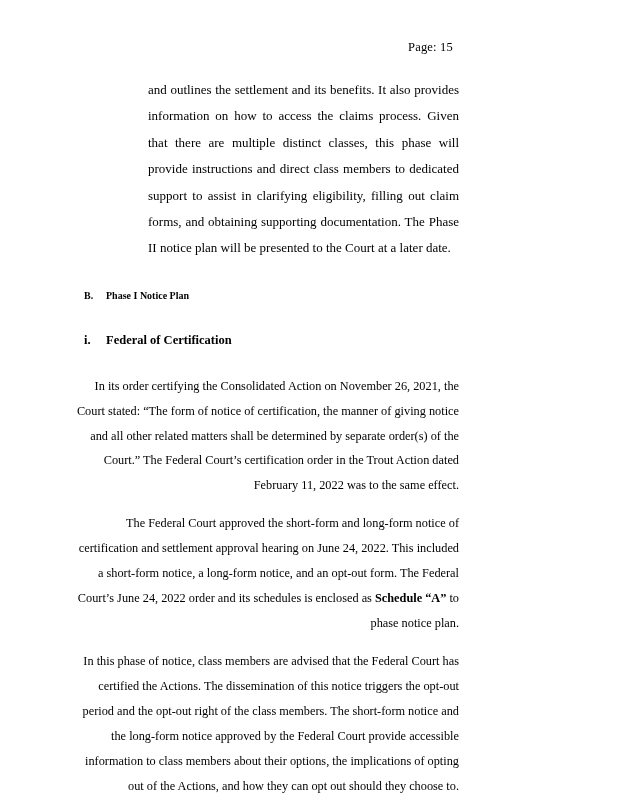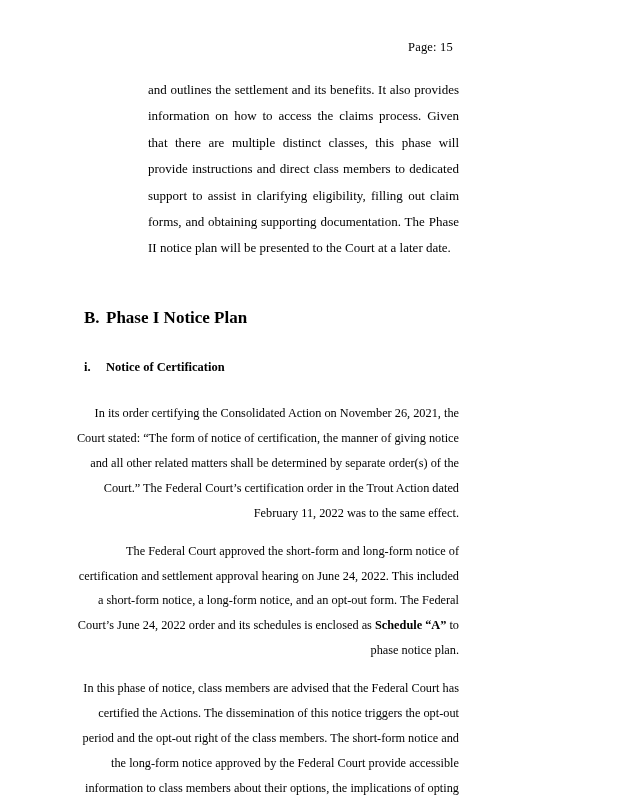--- a/index.html
+++ b/index.html
@@ -30,22 +30,22 @@
     padding-right: 6px;
   }
   .indented-block {
     margin: 0 0 0 86px;
     font-size: 13px;
     line-height: 2.03;
     text-align: justify;
     text-justify: inter-word;
   }
   .heading-level1 {
-    margin: 42px 0 0 22px;
-    font-size: 17px;
+    margin: 26px 0 0 22px;
+    font-size: 10px;
     font-weight: bold;
     line-height: 1.6;
   }
   .heading-level1 .marker {
     display: inline-block;
     width: 22px;
   }
   .heading-level2 {
     margin: 26px 0 0 22px;
     font-size: 12.5px;
@@ -76,20 +76,20 @@
 
   <div class="page-number">Page: 15</div>
 
   <div class="indented-block">and outlines the settlement and its benefits. It also provides information on how to access the claims process. Given that there are multiple distinct classes, this phase will provide instructions and direct class members to dedicated support to assist in clarifying eligibility, filling out claim forms, and obtaining supporting documentation. The Phase II notice plan will be presented to the Court at a later date.</div>
 
   <div class="heading-level1">
     <span class="marker">B.</span><span>Phase I Notice Plan</span>
   </div>
 
   <div class="heading-level2">
-    <span class="marker">i.</span><span>Notice of Certification</span>
+    <span class="marker">i.</span><span>Federal of Certification</span>
   </div>
 
   <div class="body-para" id="p0"><span>In its order certifying the Consolidated Action on November 26, 2021, the Court stated: “The form of notice of certification, the manner of giving notice and all other related matters shall be determined by separate order(s) of the Court.” The Federal Court’s certification order in the Trout Action dated February 11, 2022 was to the same effect.</span></div>
   <div class="body-para tight" id="p1"><span>The Federal Court approved the short-form and long-form notice of certification and settlement approval hearing on June 24, 2022. This included a short-form notice, a long-form notice, and an opt-out form. The Federal Court’s June 24, 2022 order and its schedules is enclosed as </span><b>Schedule “A”</b><span> to phase notice plan.</span></div>
   <div class="body-para tight" id="p2"><span>In this phase of notice, class members are advised that the Federal Court has certified the Actions. The dissemination of this notice triggers the opt-out period and the opt-out right of the class members. The short-form notice and the long-form notice approved by the Federal Court provide accessible information to class members about their options, the implications of opting out of the Actions, and how they can opt out should they choose to.</span></div>
 
 </div>
 
 </body></html>

